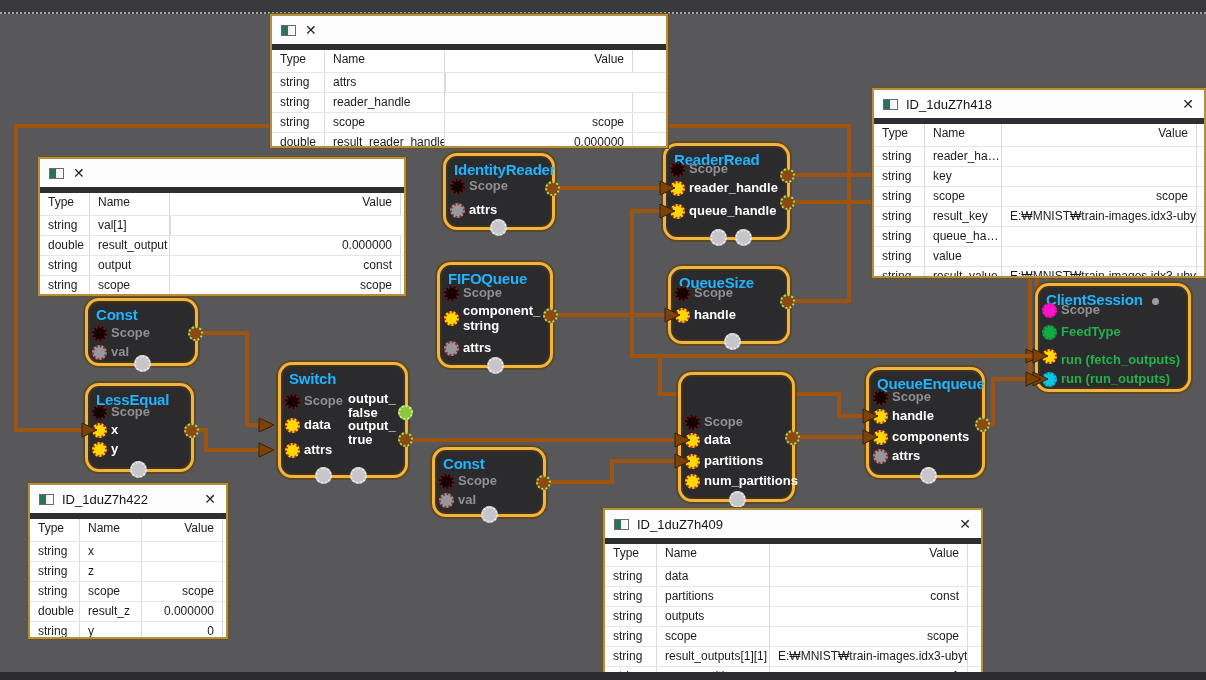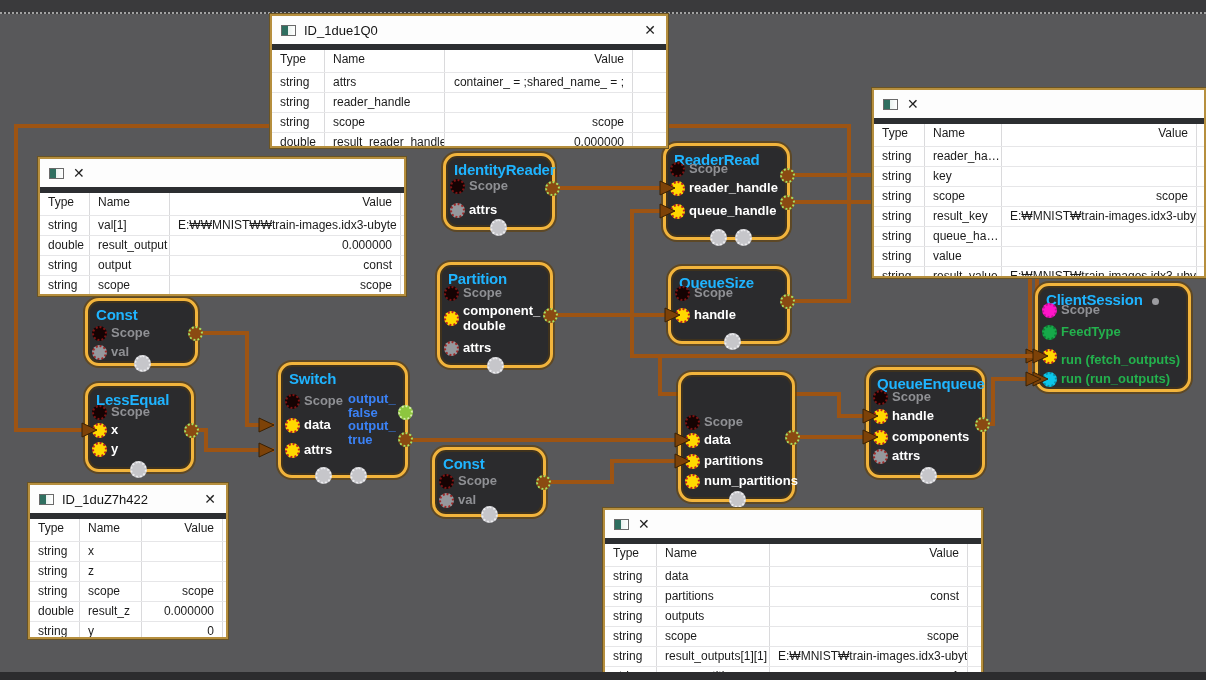--- a/index.html
+++ b/index.html
@@ -26,21 +26,21 @@
   .p-yellow{background:#ffd800;border-color:#c22222;}
   .p-magenta{background:#ff14c8;border-color:#c40f9a;}
   .p-green{background:#16a94a;border-color:#0e7c33;}
   .p-cyan{background:#0cc6ea;border-color:#0a90aa;}
   .p-outbrown{background:#8a4a12;border-color:#a8e060;}
   .p-outgreen{background:#8dc63f;border-color:#d6efa8;}
   .p-dot{background:#c6c6ca;border-color:#ededf0;width:17px;height:17px;}
   .port-label{position:absolute;font-weight:bold;font-size:13px;line-height:15px;
               white-space:pre-line;}
   .lab-gray{color:#8f9094}.lab-white{color:#ffffff}.lab-green{color:#23b14d}
-  .out-label{position:absolute;color:#3b82f6;font-weight:bold;font-size:13px;
+  .out-label{position:absolute;color:#ffffff;font-weight:bold;font-size:13px;
              line-height:14px;white-space:pre-line;}
 
   
   .window{position:absolute;z-index:10;box-sizing:border-box;background:#fff;
           border:2px solid #b68f3e;box-shadow:0 0 0 1px #6a5424;color:#1b1b1b;}
   .titlebar{height:28px;display:flex;align-items:center;padding:0 9px;background:#fdfdfd;}
   .win-icon{width:15px;height:11px;box-sizing:border-box;border:1px solid #6a6a6a;flex:none;
             background:linear-gradient(90deg,#2f6f60 0%,#2f6f60 45%,#e9f1ee 45%,#ffffff 100%);
             margin-right:8px;}
   .win-title{font-size:13px;color:#141414;flex:1;white-space:nowrap;overflow:hidden;}
@@ -94,26 +94,26 @@
         <span class="port p-yellow" style="left: 4px; top: 35px;"></span>
         <span class="port-label lab-white" style="left: 23px; top: 34px;">reader_handle</span>
         <span class="port p-yellow" style="left: 4px; top: 58px;"></span>
         <span class="port-label lab-white" style="left: 23px; top: 57px;">queue_handle</span>
         <span class="port p-outbrown" style="left: 114px; top: 22px;"></span>
         <span class="port p-outbrown" style="left: 114px; top: 49px;"></span>
         <span class="port p-dot" style="left: 44px; top: 83px;"></span>
         <span class="port p-dot" style="left: 69px; top: 83px;"></span>
       </div>
       <div class="node" style="left: 437px; top: 262px; width: 116px; height: 106px;">
-        <div class="node-title">Partition</div>
+        <div class="node-title">FIFOQueue</div>
         <span class="port p-scope" style="left: 4px; top: 21px;"></span>
         <span class="port-label lab-gray" style="left: 23px; top: 20px;">Scope</span>
         <span class="port p-yellow" style="left: 4px; top: 46px;"></span>
         <span class="port-label lab-white" style="left: 23px; top: 38px;">component_
-double</span>
+string</span>
         <span class="port p-gray" style="left: 4px; top: 76px;"></span>
         <span class="port-label lab-white" style="left: 23px; top: 75px;">attrs</span>
         <span class="port p-outbrown" style="left: 103px; top: 43px;"></span>
         <span class="port p-dot" style="left: 47px; top: 92px;"></span>
       </div>
       <div class="node" style="left: 668px; top: 266px; width: 122px; height: 78px;">
         <div class="node-title">QueueSize</div>
         <span class="port p-scope" style="left: 4px; top: 17px;"></span>
         <span class="port-label lab-gray" style="left: 23px; top: 16px;">Scope</span>
         <span class="port p-yellow" style="left: 4px; top: 39px;"></span>
@@ -259,35 +259,33 @@
       </g>
       <g>
         <line x1="1015" y1="379" x2="1037" y2="379" stroke="#9d5413" stroke-width="4"></line>
         <path d="M 1041 379 L 1026 372 L 1026 386 Z" fill="#7d4208" stroke="#3a2002" stroke-width="1"></path>
       </g>
     </svg>
   <div id="windows">
       <div class="window" style="left: 270px; top: 14px; width: 398px; height: 134px;">
         <div class="titlebar">
           <span class="win-icon"></span>
-          <span class="win-title">ID_1due1Q0</span>
           <span class="win-close">✕</span>
         </div>
         <div class="win-strip"></div>
         <div class="wtable">
           <div class="tr head">
             <span class="td c0" style="width: 53px;">Type</span>
             <span class="td c1" style="width: 120px;">Name</span>
             <span class="td cv">Value</span>
             <span class="td cg" style="width: 34px;"></span>
           </div>
           <div class="tr row">
             <span class="td c0" style="width: 53px;">string</span>
             <span class="td c1" style="width: 120px;">attrs</span>
-            <span class="td cv">container_ = ;shared_name_ = ;</span>
             <span class="td cg" style="width: 34px;"></span>
           </div>
           <div class="tr row">
             <span class="td c0" style="width: 53px;">string</span>
             <span class="td c1" style="width: 120px;">reader_handle</span>
             <span class="td cv"></span>
             <span class="td cg" style="width: 34px;"></span>
           </div>
           <div class="tr row">
             <span class="td c0" style="width: 53px;">string</span>
@@ -312,21 +310,20 @@
         <div class="wtable">
           <div class="tr head">
             <span class="td c0" style="width: 50px;">Type</span>
             <span class="td c1" style="width: 80px;">Name</span>
             <span class="td cv">Value</span>
             <span class="td cg" style="width: 4px;"></span>
           </div>
           <div class="tr row">
             <span class="td c0" style="width: 50px;">string</span>
             <span class="td c1" style="width: 80px;">val[1]</span>
-            <span class="td cv">E:₩₩MNIST₩₩train-images.idx3-ubyte</span>
             <span class="td cg" style="width: 4px;"></span>
           </div>
           <div class="tr row">
             <span class="td c0" style="width: 50px;">double</span>
             <span class="td c1" style="width: 80px;">result_output</span>
             <span class="td cv">0.000000</span>
             <span class="td cg" style="width: 4px;"></span>
           </div>
           <div class="tr row">
             <span class="td c0" style="width: 50px;">string</span>
@@ -338,20 +335,21 @@
             <span class="td c0" style="width: 50px;">string</span>
             <span class="td c1" style="width: 80px;">scope</span>
             <span class="td cv">scope</span>
             <span class="td cg" style="width: 4px;"></span>
           </div>
         </div>
       </div>
       <div class="window" style="left: 872px; top: 88px; width: 334px; height: 190px;">
         <div class="titlebar">
           <span class="win-icon"></span>
+          <span class="win-title">ID_1duZ7h418</span>
           <span class="win-close">✕</span>
         </div>
         <div class="win-strip"></div>
         <div class="wtable">
           <div class="tr head">
             <span class="td c0" style="width: 51px;">Type</span>
             <span class="td c1" style="width: 77px;">Name</span>
             <span class="td cv">Value</span>
             <span class="td cg" style="width: 8px;"></span>
           </div>
@@ -441,20 +439,21 @@
             <span class="td c0" style="width: 50px;">string</span>
             <span class="td c1" style="width: 62px;">y</span>
             <span class="td cv">0</span>
             <span class="td cg" style="width: 4px;"></span>
           </div>
         </div>
       </div>
       <div class="window" style="left: 603px; top: 508px; width: 380px; height: 170px;">
         <div class="titlebar">
           <span class="win-icon"></span>
+          <span class="win-title">ID_1duZ7h409</span>
           <span class="win-close">✕</span>
         </div>
         <div class="win-strip"></div>
         <div class="wtable">
           <div class="tr head">
             <span class="td c0" style="width: 52px;">Type</span>
             <span class="td c1" style="width: 113px;">Name</span>
             <span class="td cv">Value</span>
             <span class="td cg" style="width: 14px;"></span>
           </div>

